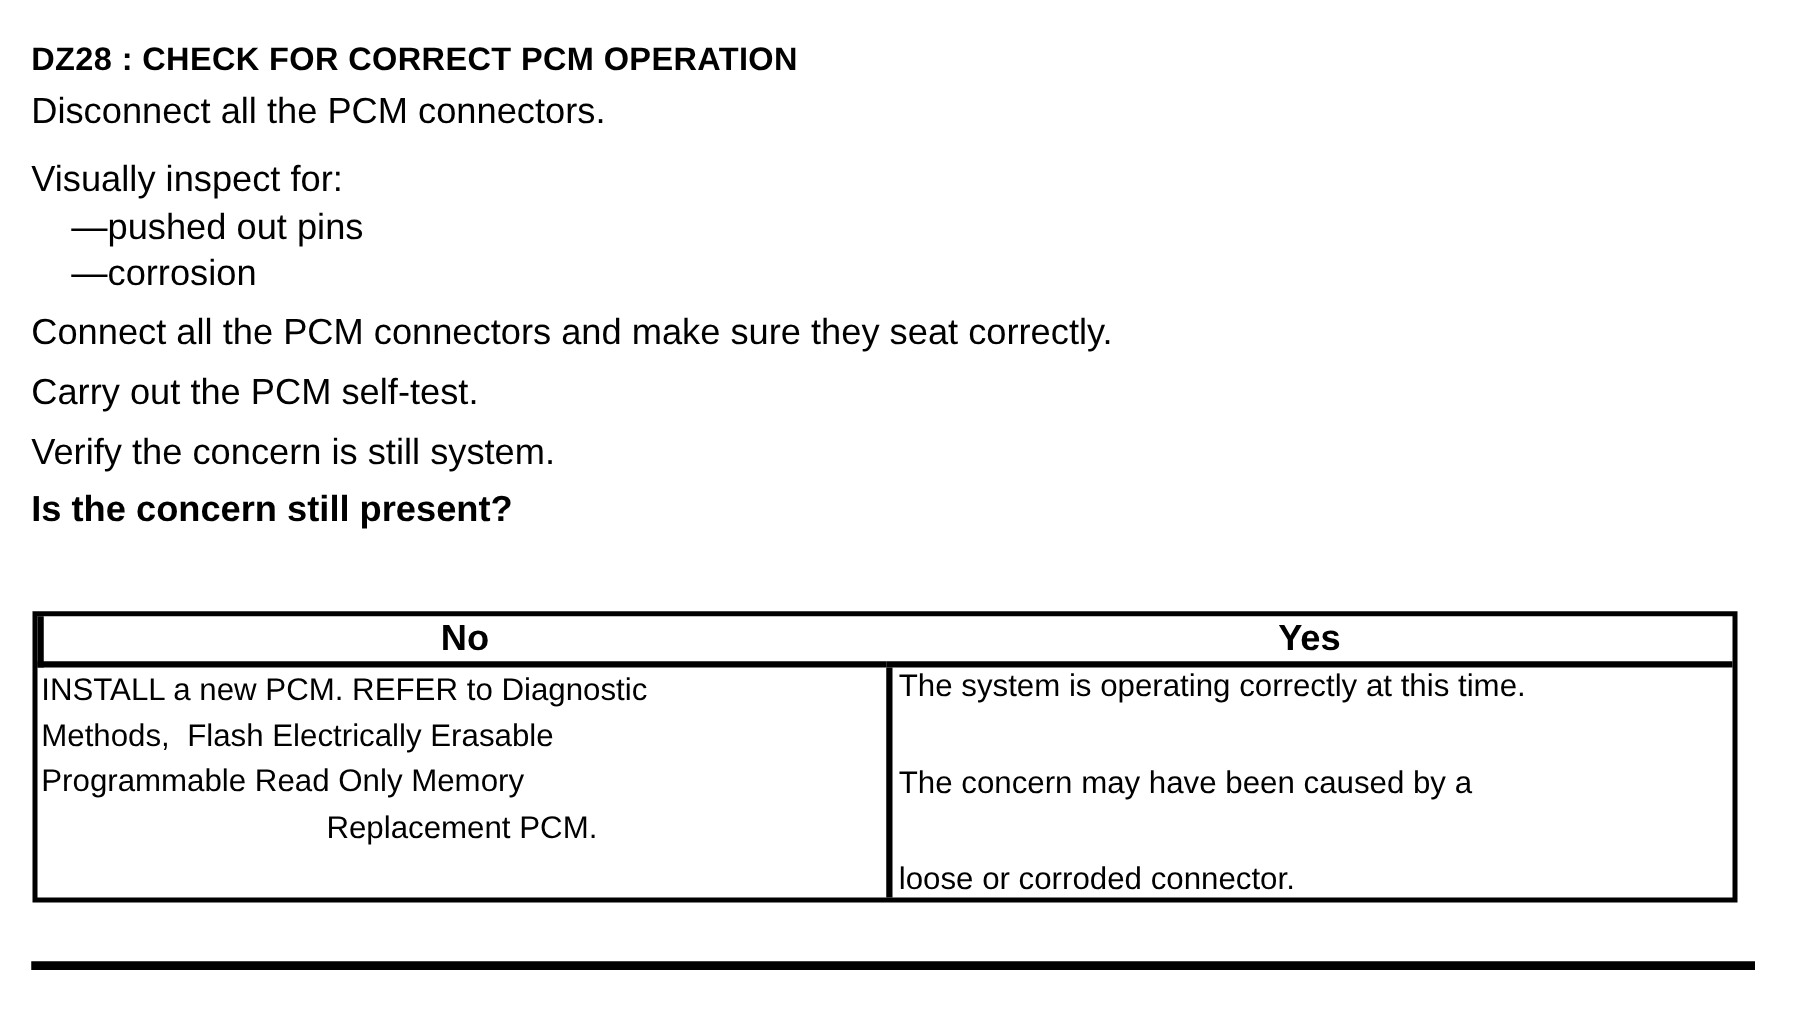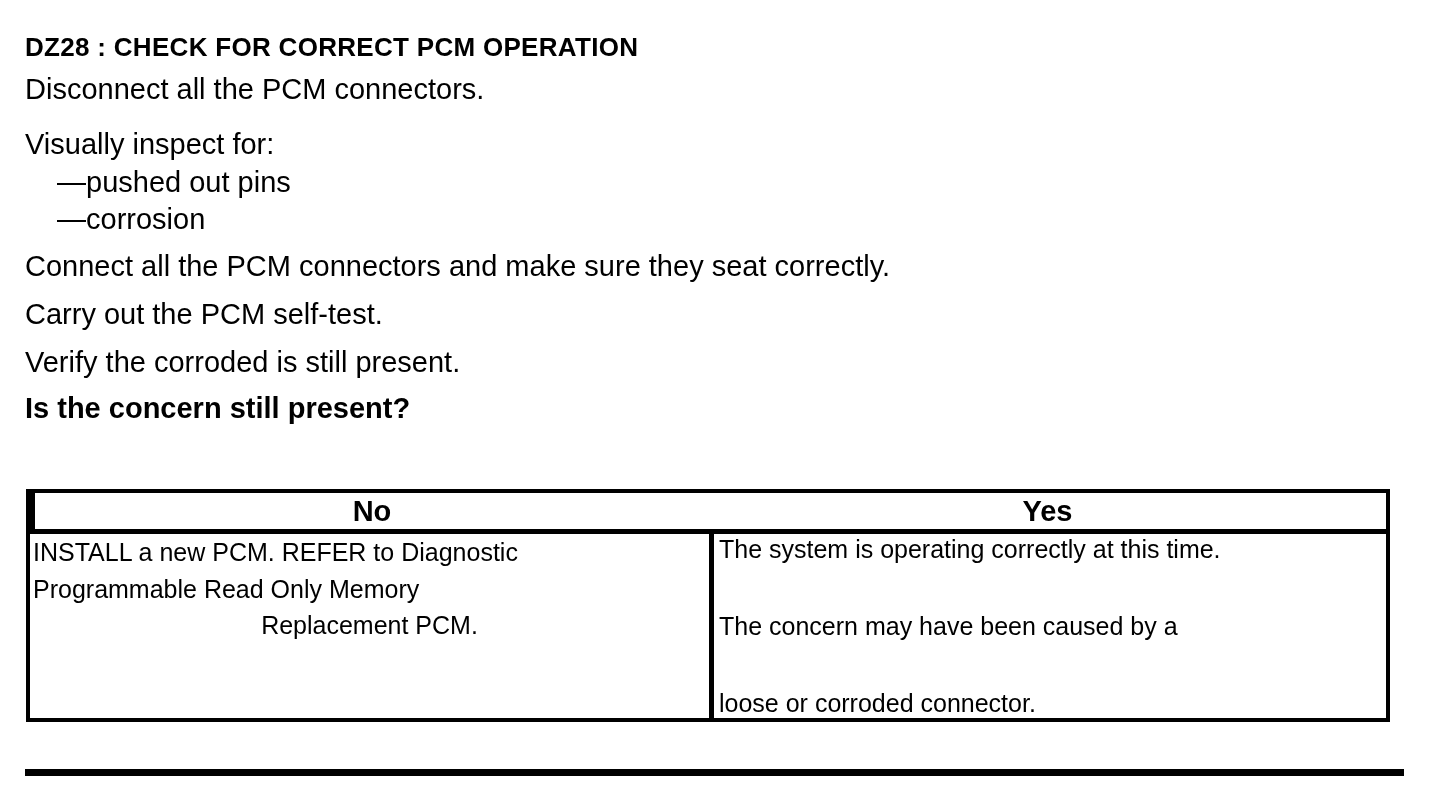--- a/index.html
+++ b/index.html
@@ -98,29 +98,30 @@
 <body>
 
 <div class="page-title">DZ28 : CHECK FOR CORRECT PCM OPERATION</div>
 
 <div class="step step-0">Disconnect all the PCM connectors.</div>
 <div class="step step-1">Visually inspect for:</div>
 <div class="step step-2 step--indent">—pushed out pins</div>
 <div class="step step-3 step--indent">—corrosion</div>
 <div class="step step-4">Connect all the PCM connectors and make sure they seat correctly.</div>
 <div class="step step-5">Carry out the PCM self-test.</div>
-<div class="step step-6">Verify the corroded is still present.</div>
+<div class="step step-6">Verify the concern is still system.</div>
 <div class="step step-7 step--bold">Is the concern still present?</div>
 
 <div class="answer-table">
   <div class="th th--no col-right">No</div>
   <div class="th th--yes">Yes</div>
 
   <div class="td td--yes">
     <span class="cell-line">INSTALL a new PCM. REFER to Diagnostic</span>
+    <span class="cell-line">Methods,  Flash Electrically Erasable</span>
     <span class="cell-line">Programmable Read Only Memory</span>
     <span class="cell-line cell-line--center">Replacement PCM.</span>
   </div>
 
   <div class="td td--no col-right">
     <span class="cell-line">The system is operating correctly at this time.</span>
     <span class="cell-line">The concern may have been caused by a</span>
     <span class="cell-line">loose or corroded connector.</span>
   </div>
 </div>

